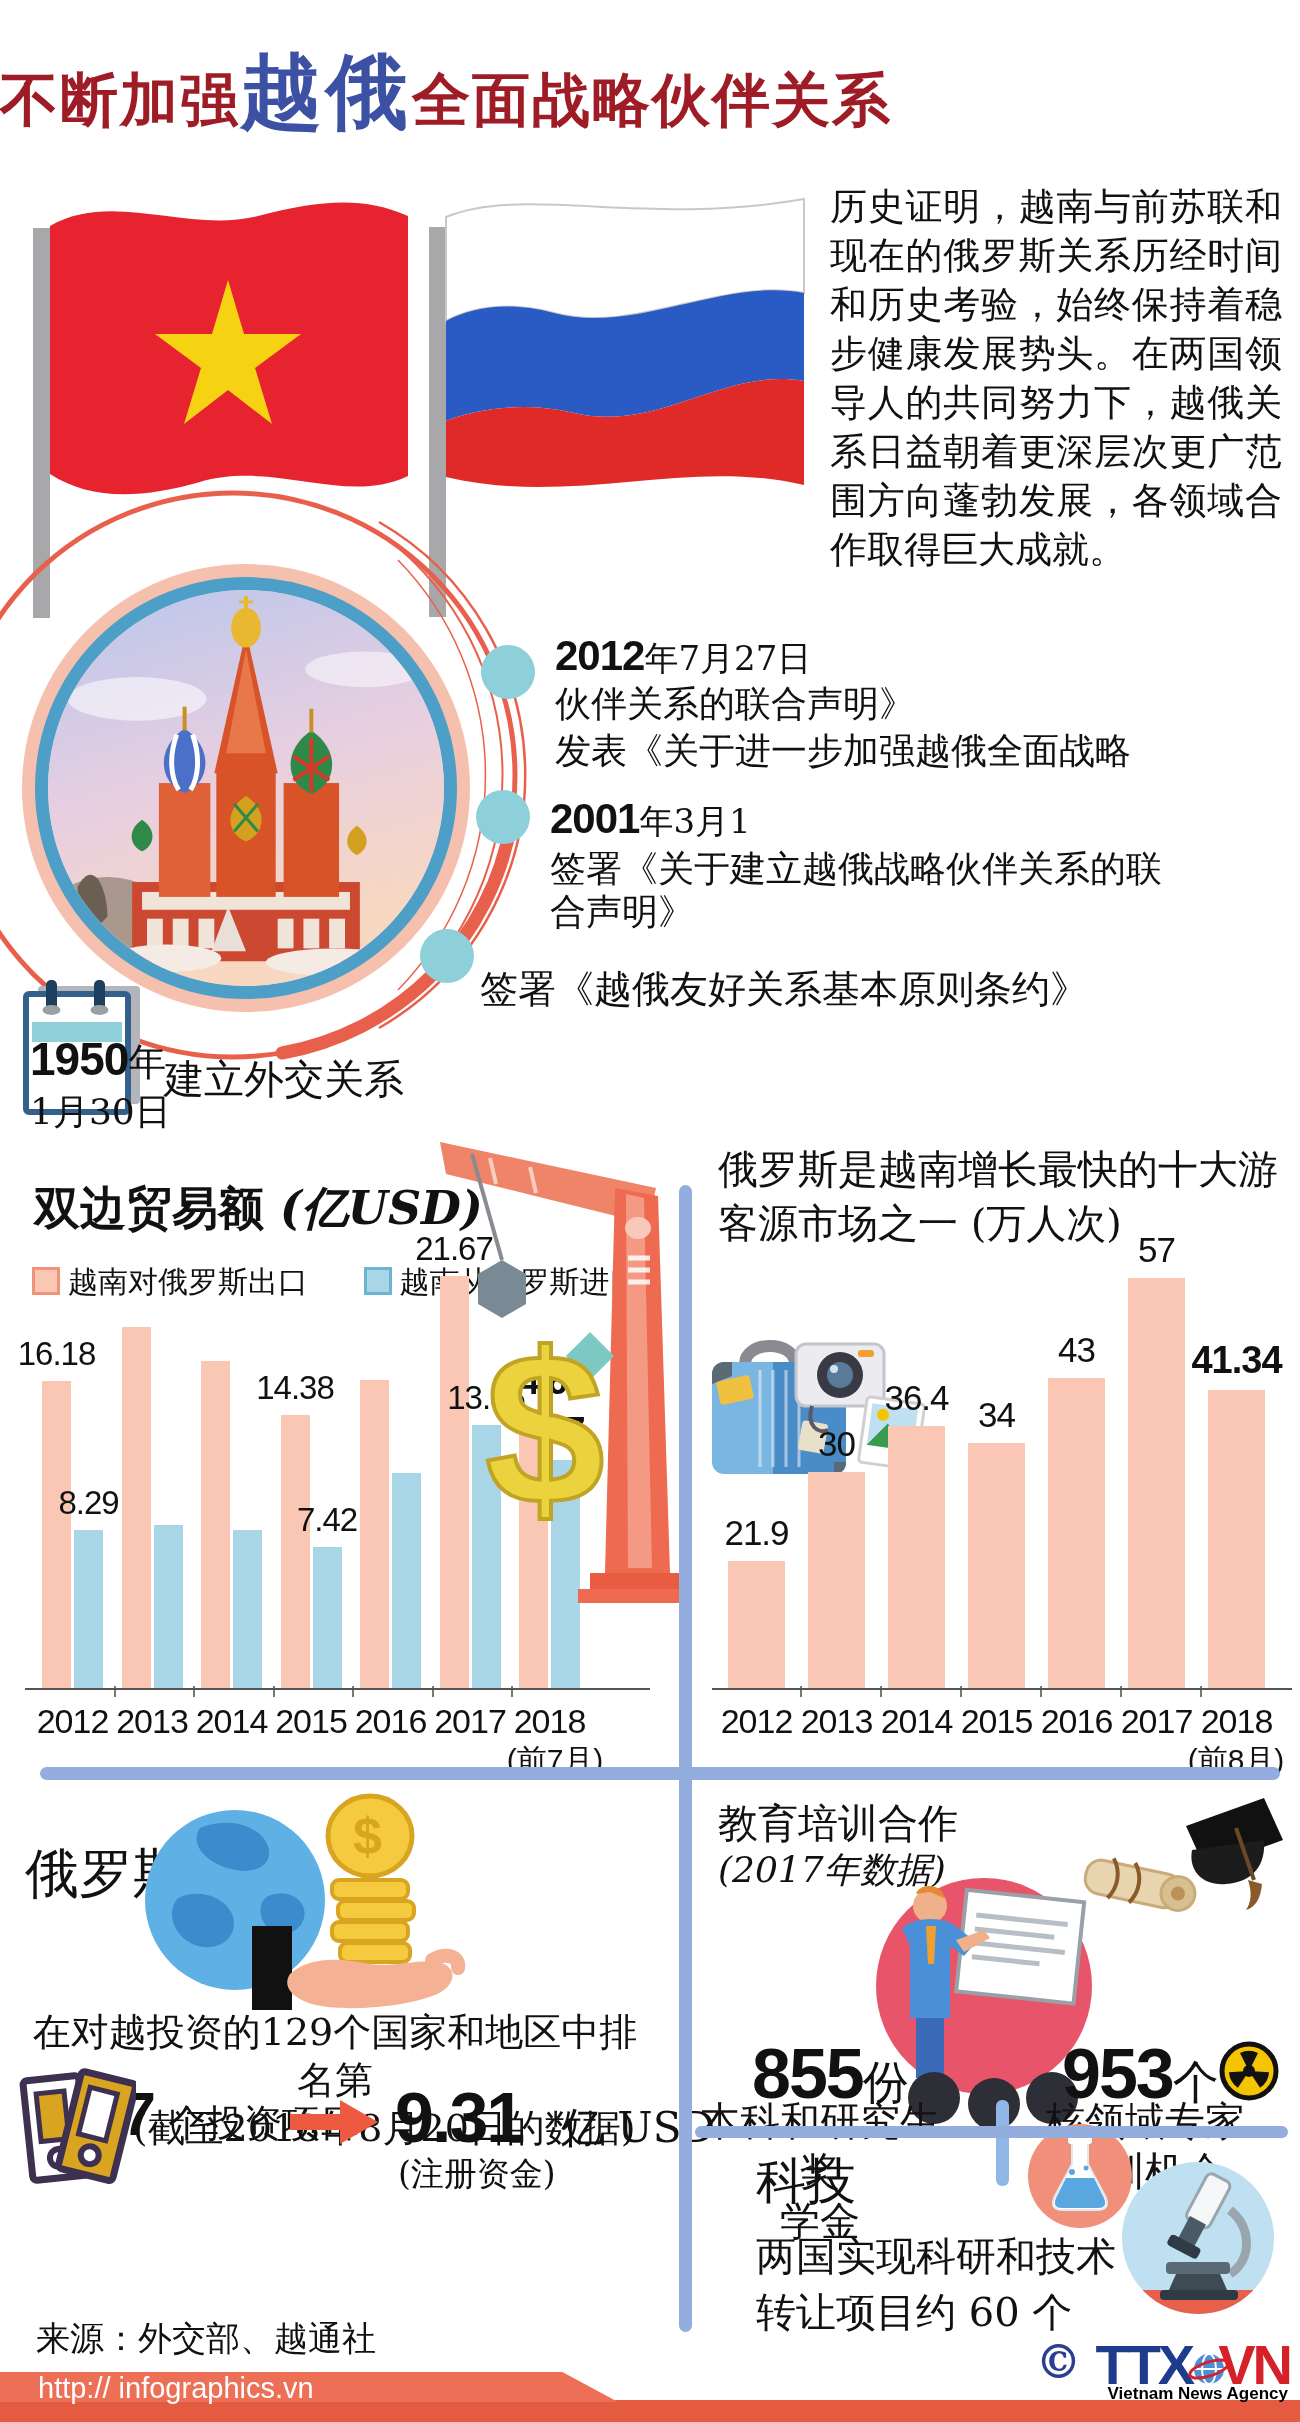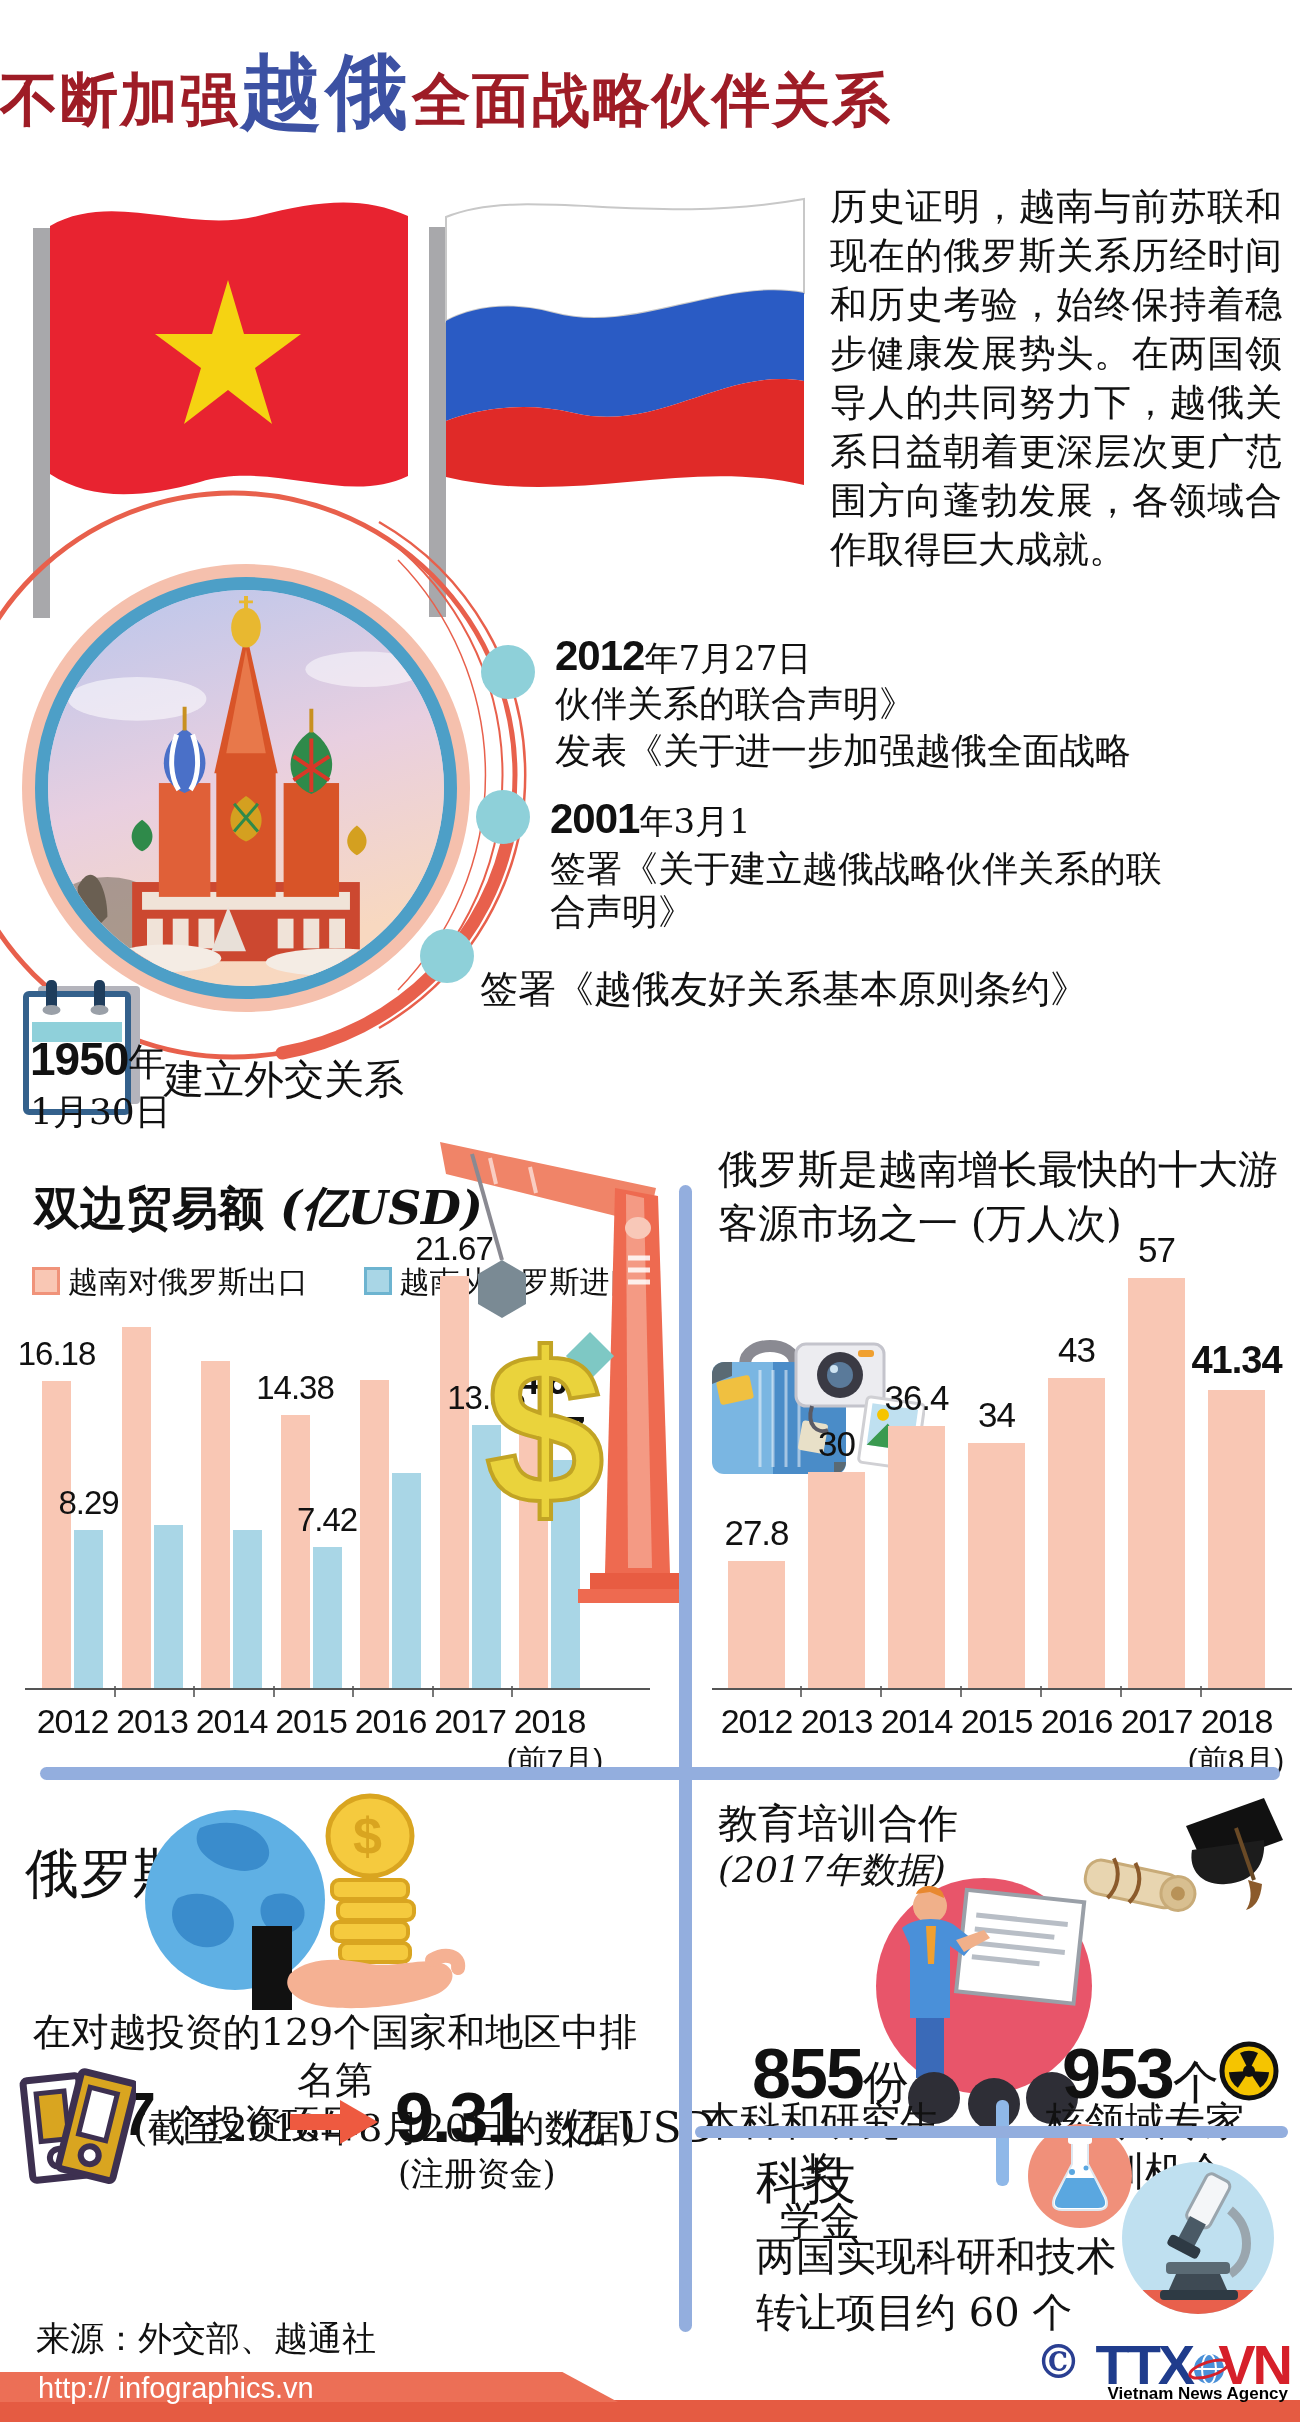--- a/index.html
+++ b/index.html
@@ -262,21 +262,21 @@
     <path d="M112 84 C106 104 118 112 128 108" fill="none" stroke="#5a5a64" stroke-width="4"></path>
     <g transform="rotate(8 190 115)">
       <rect x="162" y="78" width="58" height="66" rx="4" fill="#fff" stroke="#d0d0d4" stroke-width="3"></rect>
       <rect x="168" y="84" width="46" height="42" fill="#bfe0f0"></rect>
       <circle cx="180" cy="94" r="6" fill="#f5c400"></circle>
       <polygon points="168,126 186,102 200,118 208,108 214,126" fill="#3a9a50"></polygon>
     </g>
   </svg>
   <div id="tour-bars" class="bars" style="left:728px;top:1272px;width:560px;height:416px;">
       <div class="bar" style="left: 0px; width: 57px; height: 127px; background: rgb(249, 199, 180);"></div>
-      <div class="bar-label" style="left: 28.5px; bottom: 135px; font-size: 35px;">27.8</div>
+      <div class="bar-label" style="left: 28.5px; bottom: 135px; font-size: 35px;">21.9</div>
       <div class="bar" style="left: 80px; width: 57px; height: 216px; background: rgb(249, 199, 180);"></div>
       <div class="bar-label" style="left: 108.5px; bottom: 224px; font-size: 35px;">30</div>
       <div class="bar" style="left: 160px; width: 57px; height: 262px; background: rgb(249, 199, 180);"></div>
       <div class="bar-label" style="left: 188.5px; bottom: 270px; font-size: 35px;">36.4</div>
       <div class="bar" style="left: 240px; width: 57px; height: 245px; background: rgb(249, 199, 180);"></div>
       <div class="bar-label" style="left: 268.5px; bottom: 253px; font-size: 35px;">34</div>
       <div class="bar" style="left: 320px; width: 57px; height: 310px; background: rgb(249, 199, 180);"></div>
       <div class="bar-label" style="left: 348.5px; bottom: 318px; font-size: 35px;">43</div>
       <div class="bar" style="left: 400px; width: 57px; height: 410px; background: rgb(249, 199, 180);"></div>
       <div class="bar-label" style="left: 428.5px; bottom: 418px; font-size: 35px;">57</div>

